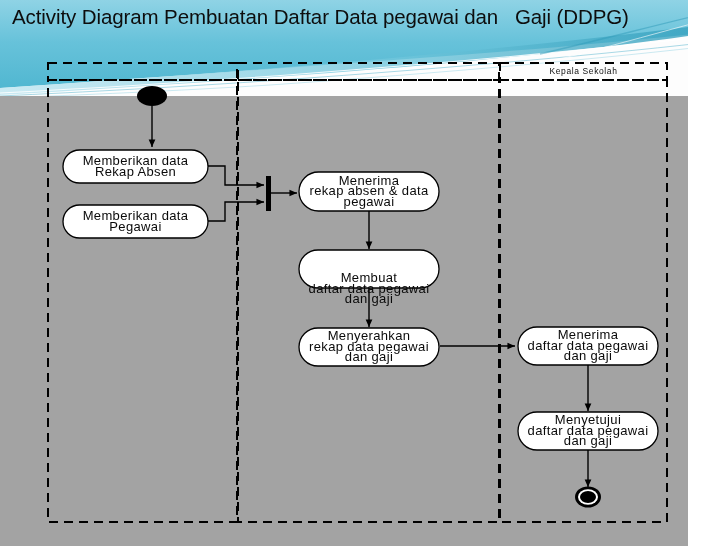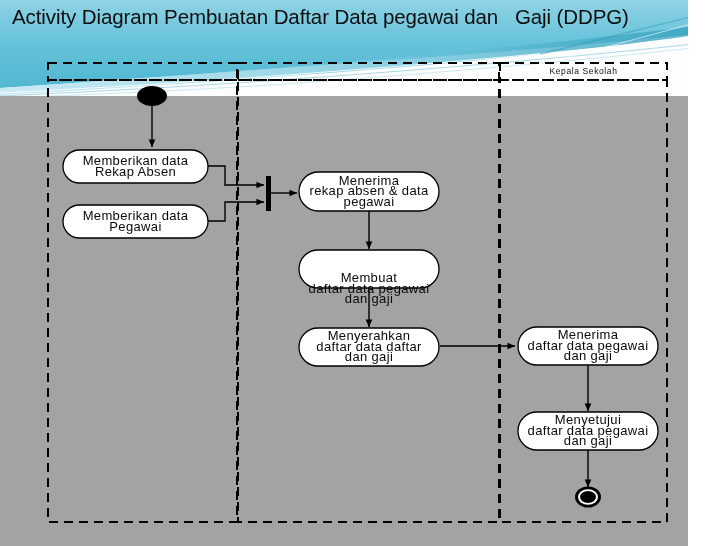--- a/index.html
+++ b/index.html
@@ -195,21 +195,21 @@
 Rekap Absen</div>
   <div class="act-label" style="left:63px; top:205px; width:145px; height:33px;">Memberikan data
 Pegawai</div>
   <div class="act-label" style="left:299px; top:172px; width:140px; height:39px;">Menerima
 rekap absen &amp; data
 pegawai</div>
   <div class="act-label" style="left:299px; top:250px; width:140px; height:38px;margin-top:20px;">Membuat
 daftar data pegawai
 dan gaji</div>
   <div class="act-label" style="left:299px; top:328px; width:140px; height:38px;">Menyerahkan
-daftar data daftar
+rekap data pegawai
 dan gaji</div>
   <div class="act-label" style="left:518px; top:327px; width:140px; height:38px;">Menerima
 daftar data pegawai
 dan gaji</div>
   <div class="act-label" style="left:518px; top:412px; width:140px; height:38px;text-align:center;">Menyetujui
 daftar data pegawai
 dan gaji</div>
 
 </div>
 

